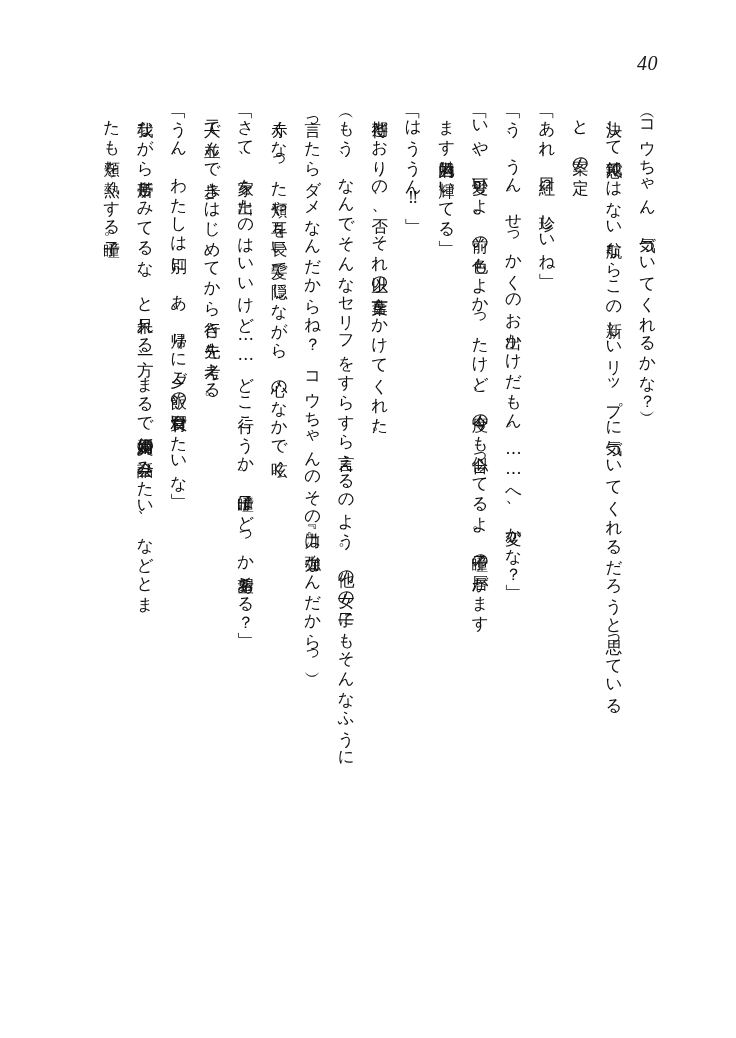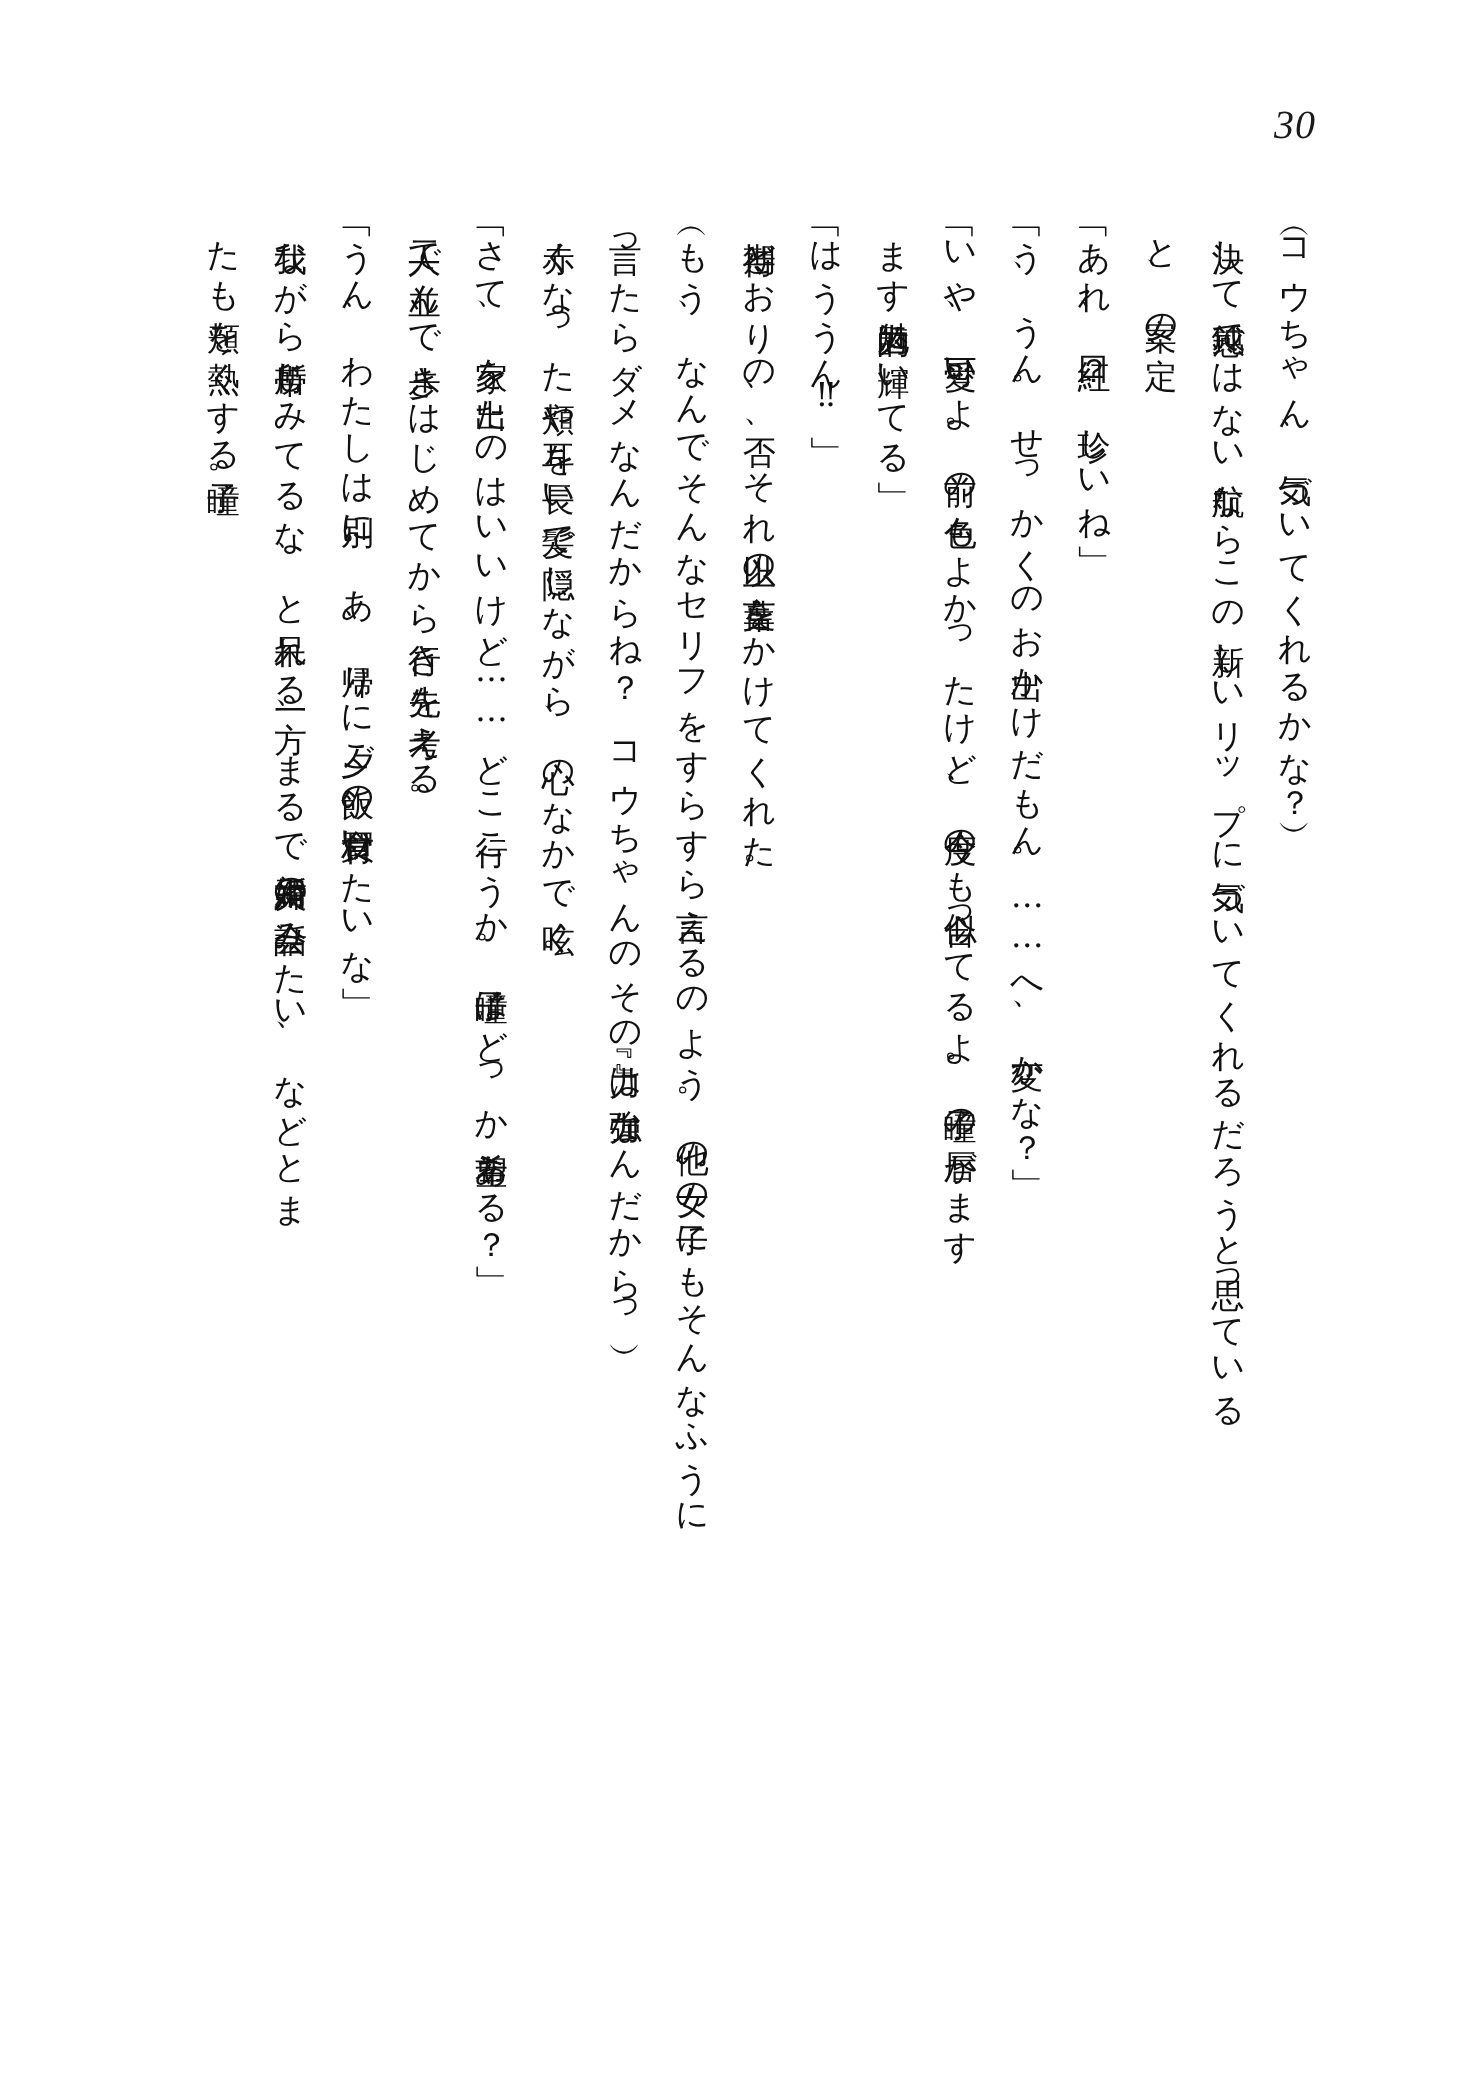--- a/index.html
+++ b/index.html
@@ -51,17 +51,17 @@
   .body-text p {
     margin: 0;
     padding: 0;
   }
 </style>
 </head>
 <body>
 
 <div class="page">
 
-  <div class="page-number">30</div>
+  <div class="page-number">40</div>
 
   <div class="body-text"><p>（コウちゃん、気づいてくれるかな？）</p><p>決して鈍感ではない航ならこの新しいリップに気づいてくれるだろうと思っている</p><p>と、案の定、</p><p>「あれ、口紅？　珍しいね」</p><p>「う、うん。せっかくのお出かけだもん。……へ、変かな？」</p><p>「いや、可愛いよ。前の色もよかったけど、今度のも似合ってるよ。瞳子の唇がます</p><p>ます魅力的に輝いてる」</p><p>「はううん‼」</p><p>期待どおりの、否、それ以上の言葉をかけてくれた。</p><p>（もう、なんでそんなセリフをすらすら言えるのよう。他の女の子にもそんなふうに</p><p>言ったらダメなんだからね？　コウちゃんのその『力』は強力なんだからっ）</p><p>赤くなった頬や耳を長い髪で隠しながら、心のなかで呟く。</p><p>「さて、家を出たのはいいけど……どこ行こうか。瞳子はどっか希望ある？」</p><p>二人で並んで歩きはじめてから行き先を考える。</p><p>「うん、わたしは別に。あ、帰りに夕ご飯の食材買いたいな」</p><p>我ながら所帯じみてるな、と呆れる一方、まるで新婚夫婦の会話みたい、などとま</p><p>たも頬を熱くする瞳子。</p></div>
 
 </div>
 
 </body></html>

